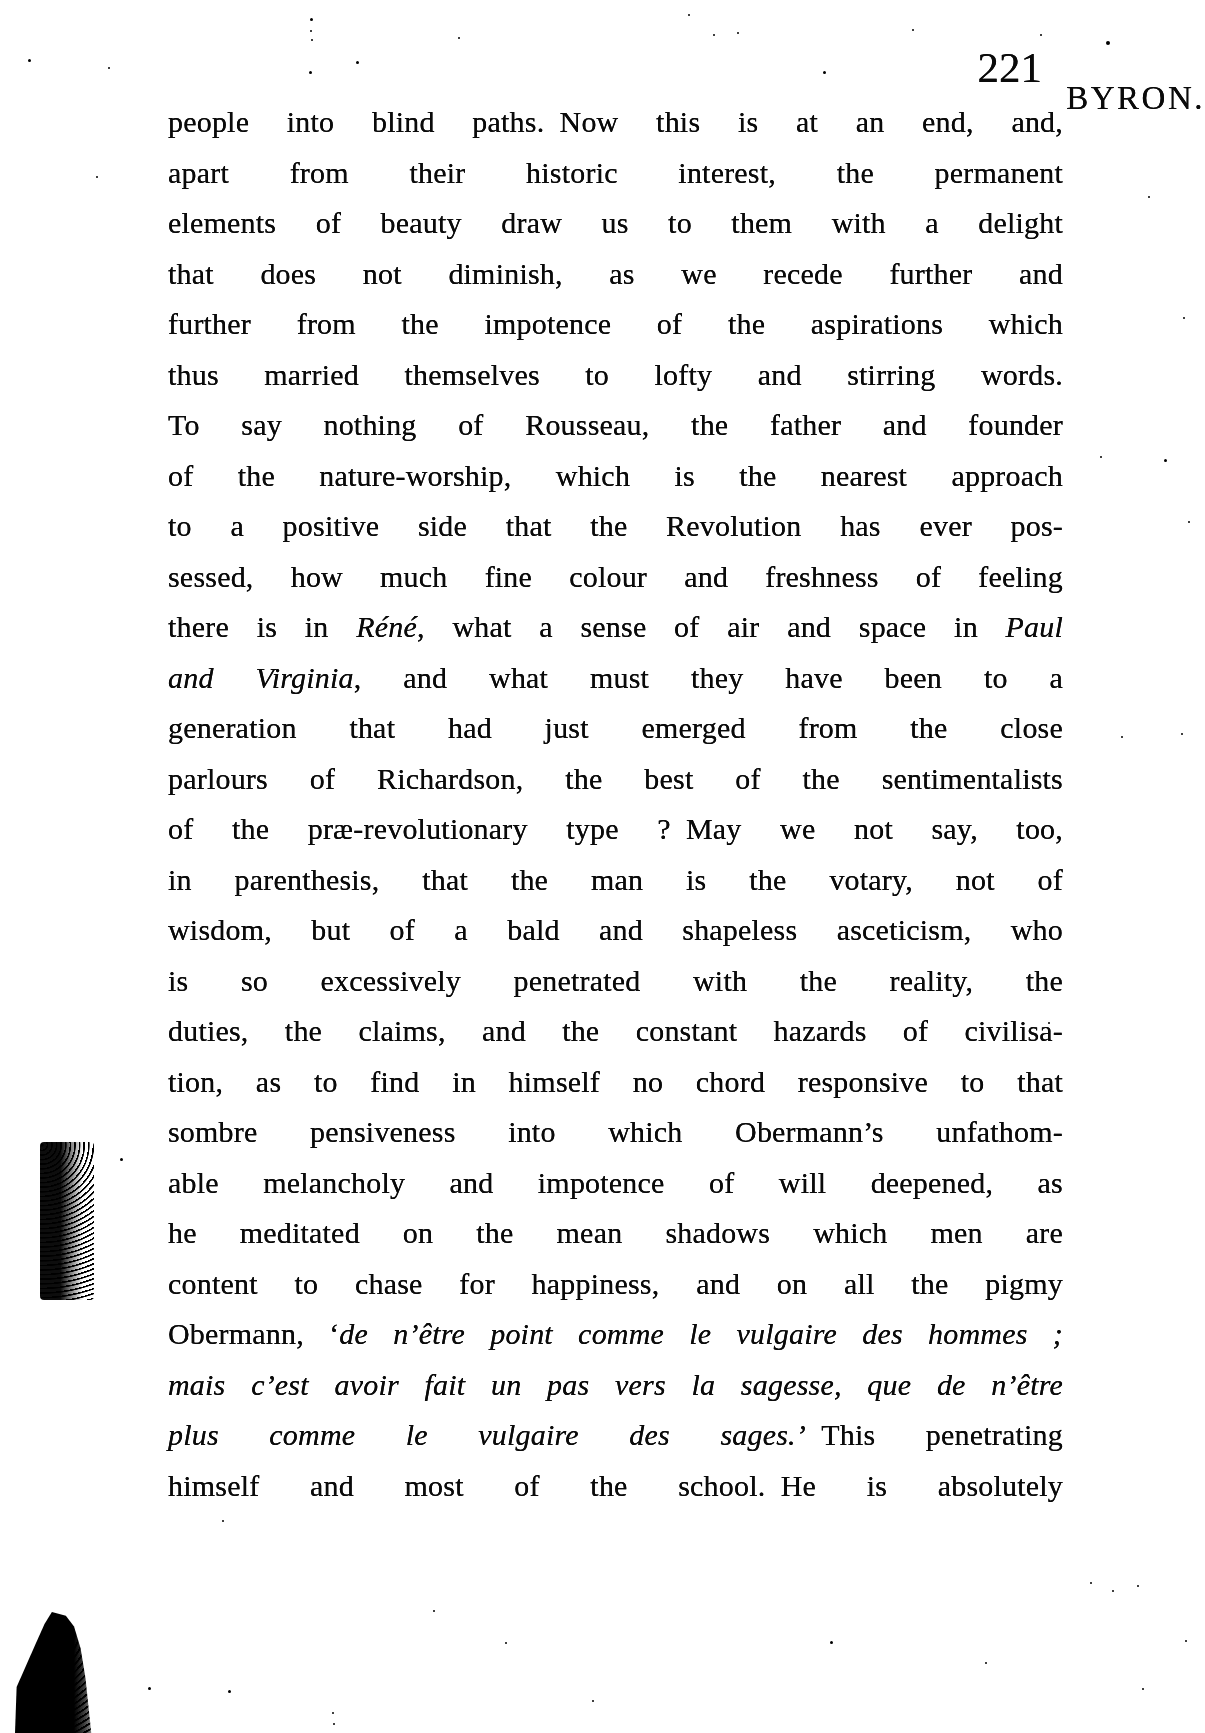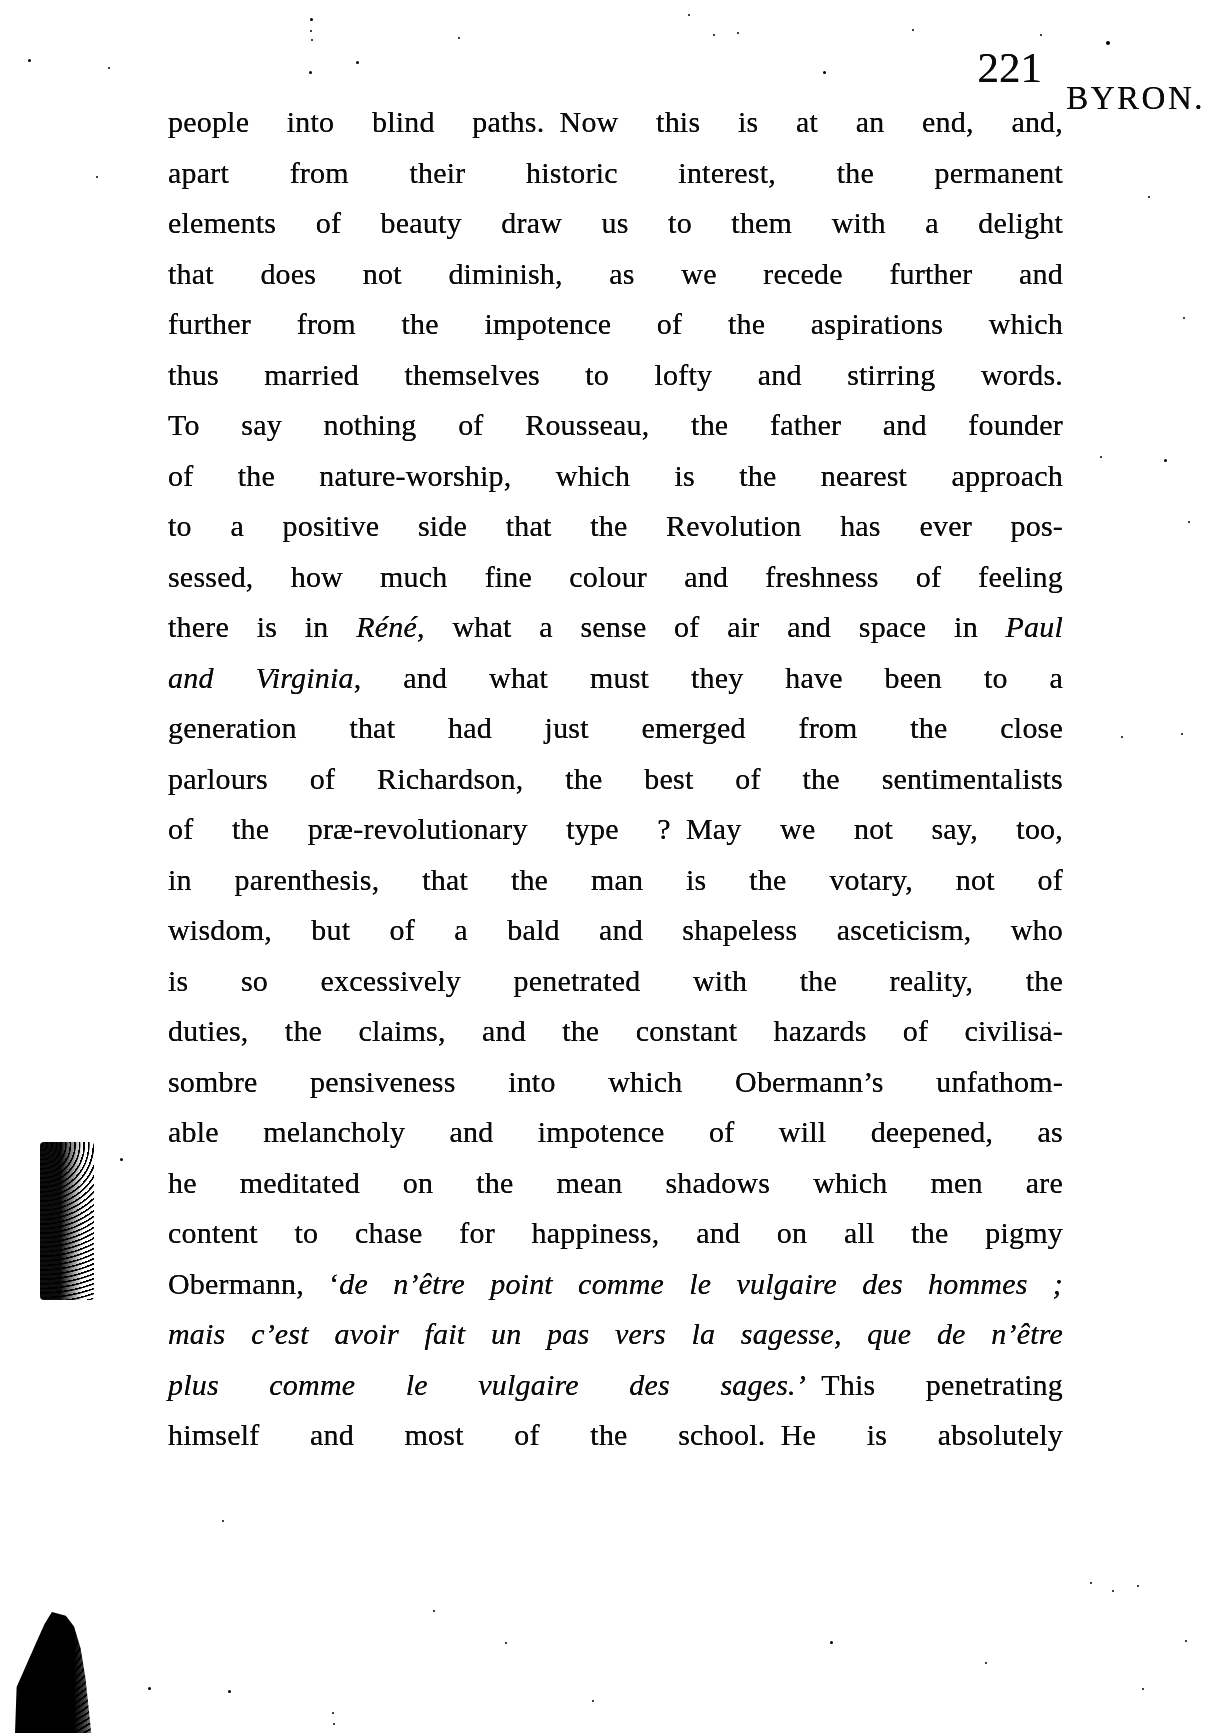--- a/index.html
+++ b/index.html
@@ -79,20 +79,21 @@
       <div class="line"><span>sessed, how much fine colour and freshness of feeling</span></div>
       <div class="line"><span>there is in </span><i>Réné</i><span>, what a sense of air and space in </span><i>Paul</i></div>
       <div class="line"><i>and Virginia</i><span>, and what must they have been to a</span></div>
       <div class="line"><span>generation that had just emerged from the close</span></div>
       <div class="line"><span>parlours of Richardson, the best of the sentimentalists</span></div>
       <div class="line"><span>of the præ-revolutionary type ? May we not say, too,</span></div>
       <div class="line"><span>in parenthesis, that the man is the votary, not of</span></div>
       <div class="line"><span>wisdom, but of a bald and shapeless asceticism, who</span></div>
       <div class="line"><span>is so excessively penetrated with the reality, the</span></div>
       <div class="line"><span>duties, the claims, and the constant hazards of civilisa-</span></div>
+      <div class="line"><span>tion, as to find in himself no chord responsive to that</span></div>
       <div class="line"><span>sombre pensiveness into which Obermann’s unfathom-</span></div>
       <div class="line"><span>able melancholy and impotence of will deepened, as</span></div>
       <div class="line"><span>he meditated on the mean shadows which men are</span></div>
       <div class="line"><span>content to chase for happiness, and on all the pigmy</span></div>
       <div class="line"><span>Obermann, ‘</span><i>de n’être point comme le vulgaire des hommes ;</i></div>
       <div class="line"><i>mais c’est avoir fait un pas vers la sagesse, que de n’être</i></div>
       <div class="line"><i>plus comme le vulgaire des sages.’</i><span> This penetrating</span></div>
       <div class="line"><span>himself and most of the school. He is absolutely</span></div>
     </main>
 

